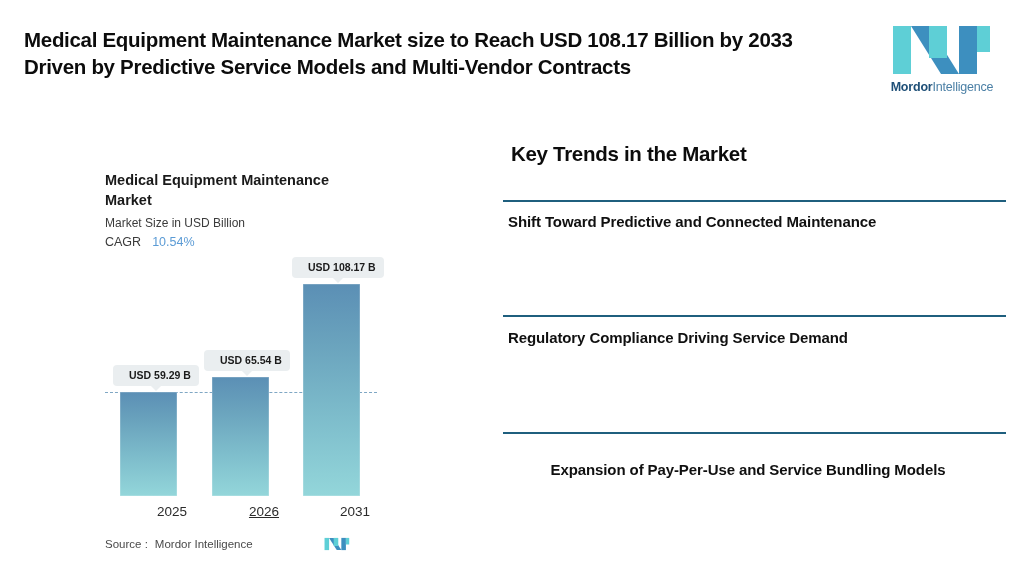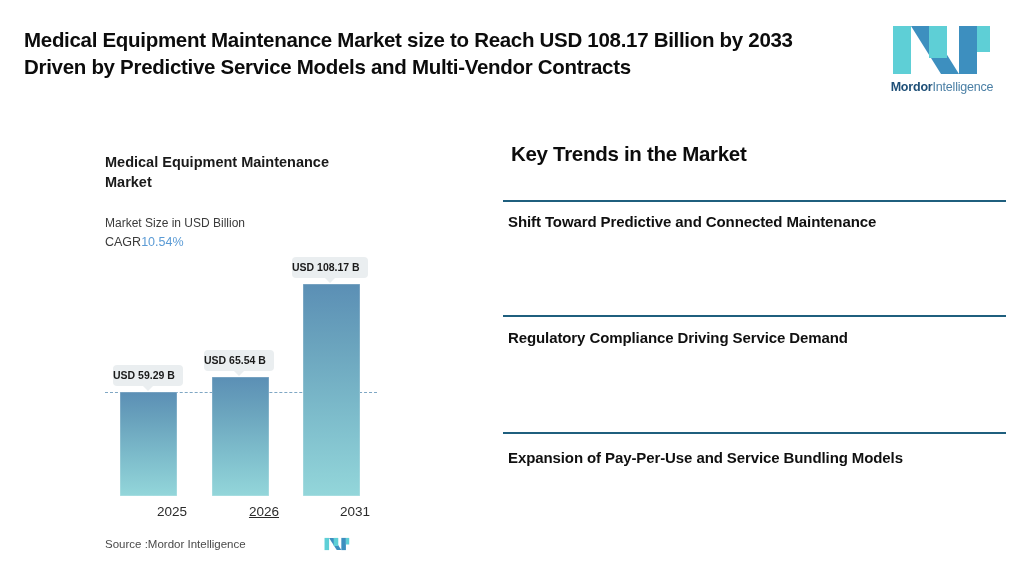--- a/index.html
+++ b/index.html
@@ -59,21 +59,21 @@
   #chart-panel {
     position: absolute;
     left: 0;
     top: 120px;
     width: 470px;
     height: 459px;
   }
   #chart-title {
     position: absolute;
     left: 105px;
-    top: 32px;
+    top: 50px;
     width: 260px;
     font-size: 14.5px;
     font-weight: bold;
     line-height: 20px;
     color: #1a1a1a;
   }
   #chart-subtitle {
     position: absolute;
     left: 105px;
     top: 96px;
@@ -81,21 +81,21 @@
     color: #3b3b3b;
   }
   #chart-cagr {
     position: absolute;
     left: 105px;
     top: 115px;
     font-size: 12.5px;
     color: #3b3b3b;
     white-space: nowrap;
   }
-  #chart-cagr .cagr-value { color: #5b9bd5; margin-left: 0; }
+  #chart-cagr .cagr-value { color: #5b9bd5; margin-left: 11px; }
 
   #plot {
     position: absolute;
     left: 0;
     top: 0;
     width: 470px;
     height: 420px;
   }
 
   .bar {
@@ -107,21 +107,21 @@
   .dashed-line {
     position: absolute;
     border-top: 1.6px dashed #7fa7c4;
     height: 0;
   }
 
   .bar-label {
     position: absolute;
     background: #eaeef0;
     border-radius: 4px;
-    padding: 4px 8px 5px 0;
+    padding: 4px 8px 5px 16px;
     font-size: 10.5px;
     font-weight: bold;
     color: #1b1b1b;
     white-space: nowrap;
     line-height: 12px;
   }
   .bar-label .pointer {
     position: absolute;
     left: 50%;
     bottom: -5px;
@@ -140,21 +140,21 @@
   }
 
   #chart-source {
     position: absolute;
     left: 105px;
     top: 418px;
     font-size: 11.5px;
     color: #4a4a4a;
     white-space: nowrap;
   }
-  #chart-source .src-label { }
+  #chart-source .src-label { margin-right: 7px; }
   #chart-foot-logo {
     position: absolute;
     left: 323px;
     top: 413px;
     width: 28px;
     height: 22px;
   }
 
   
   #trends-panel {
@@ -267,14 +267,14 @@
 
   <div id="trends-heading">Key Trends in the Market</div>
 
   <div class="trend-divider" style="top:70px;"></div>
   <div class="trend-text" style="top:80px;">Shift Toward Predictive and Connected Maintenance</div>
 
   <div class="trend-divider" style="top:185px;"></div>
   <div class="trend-text" style="top:196px;">Regulatory Compliance Driving Service Demand</div>
 
   <div class="trend-divider" style="top:302px;"></div>
-  <div class="trend-text" style="top:316px;">Expansion of Pay-Per-Use and Service Bundling Models</div>
+  <div class="trend-text" style="top:328px;text-align:center;">Expansion of Pay-Per-Use and Service Bundling Models</div>
 </div>
 
 </body></html>

